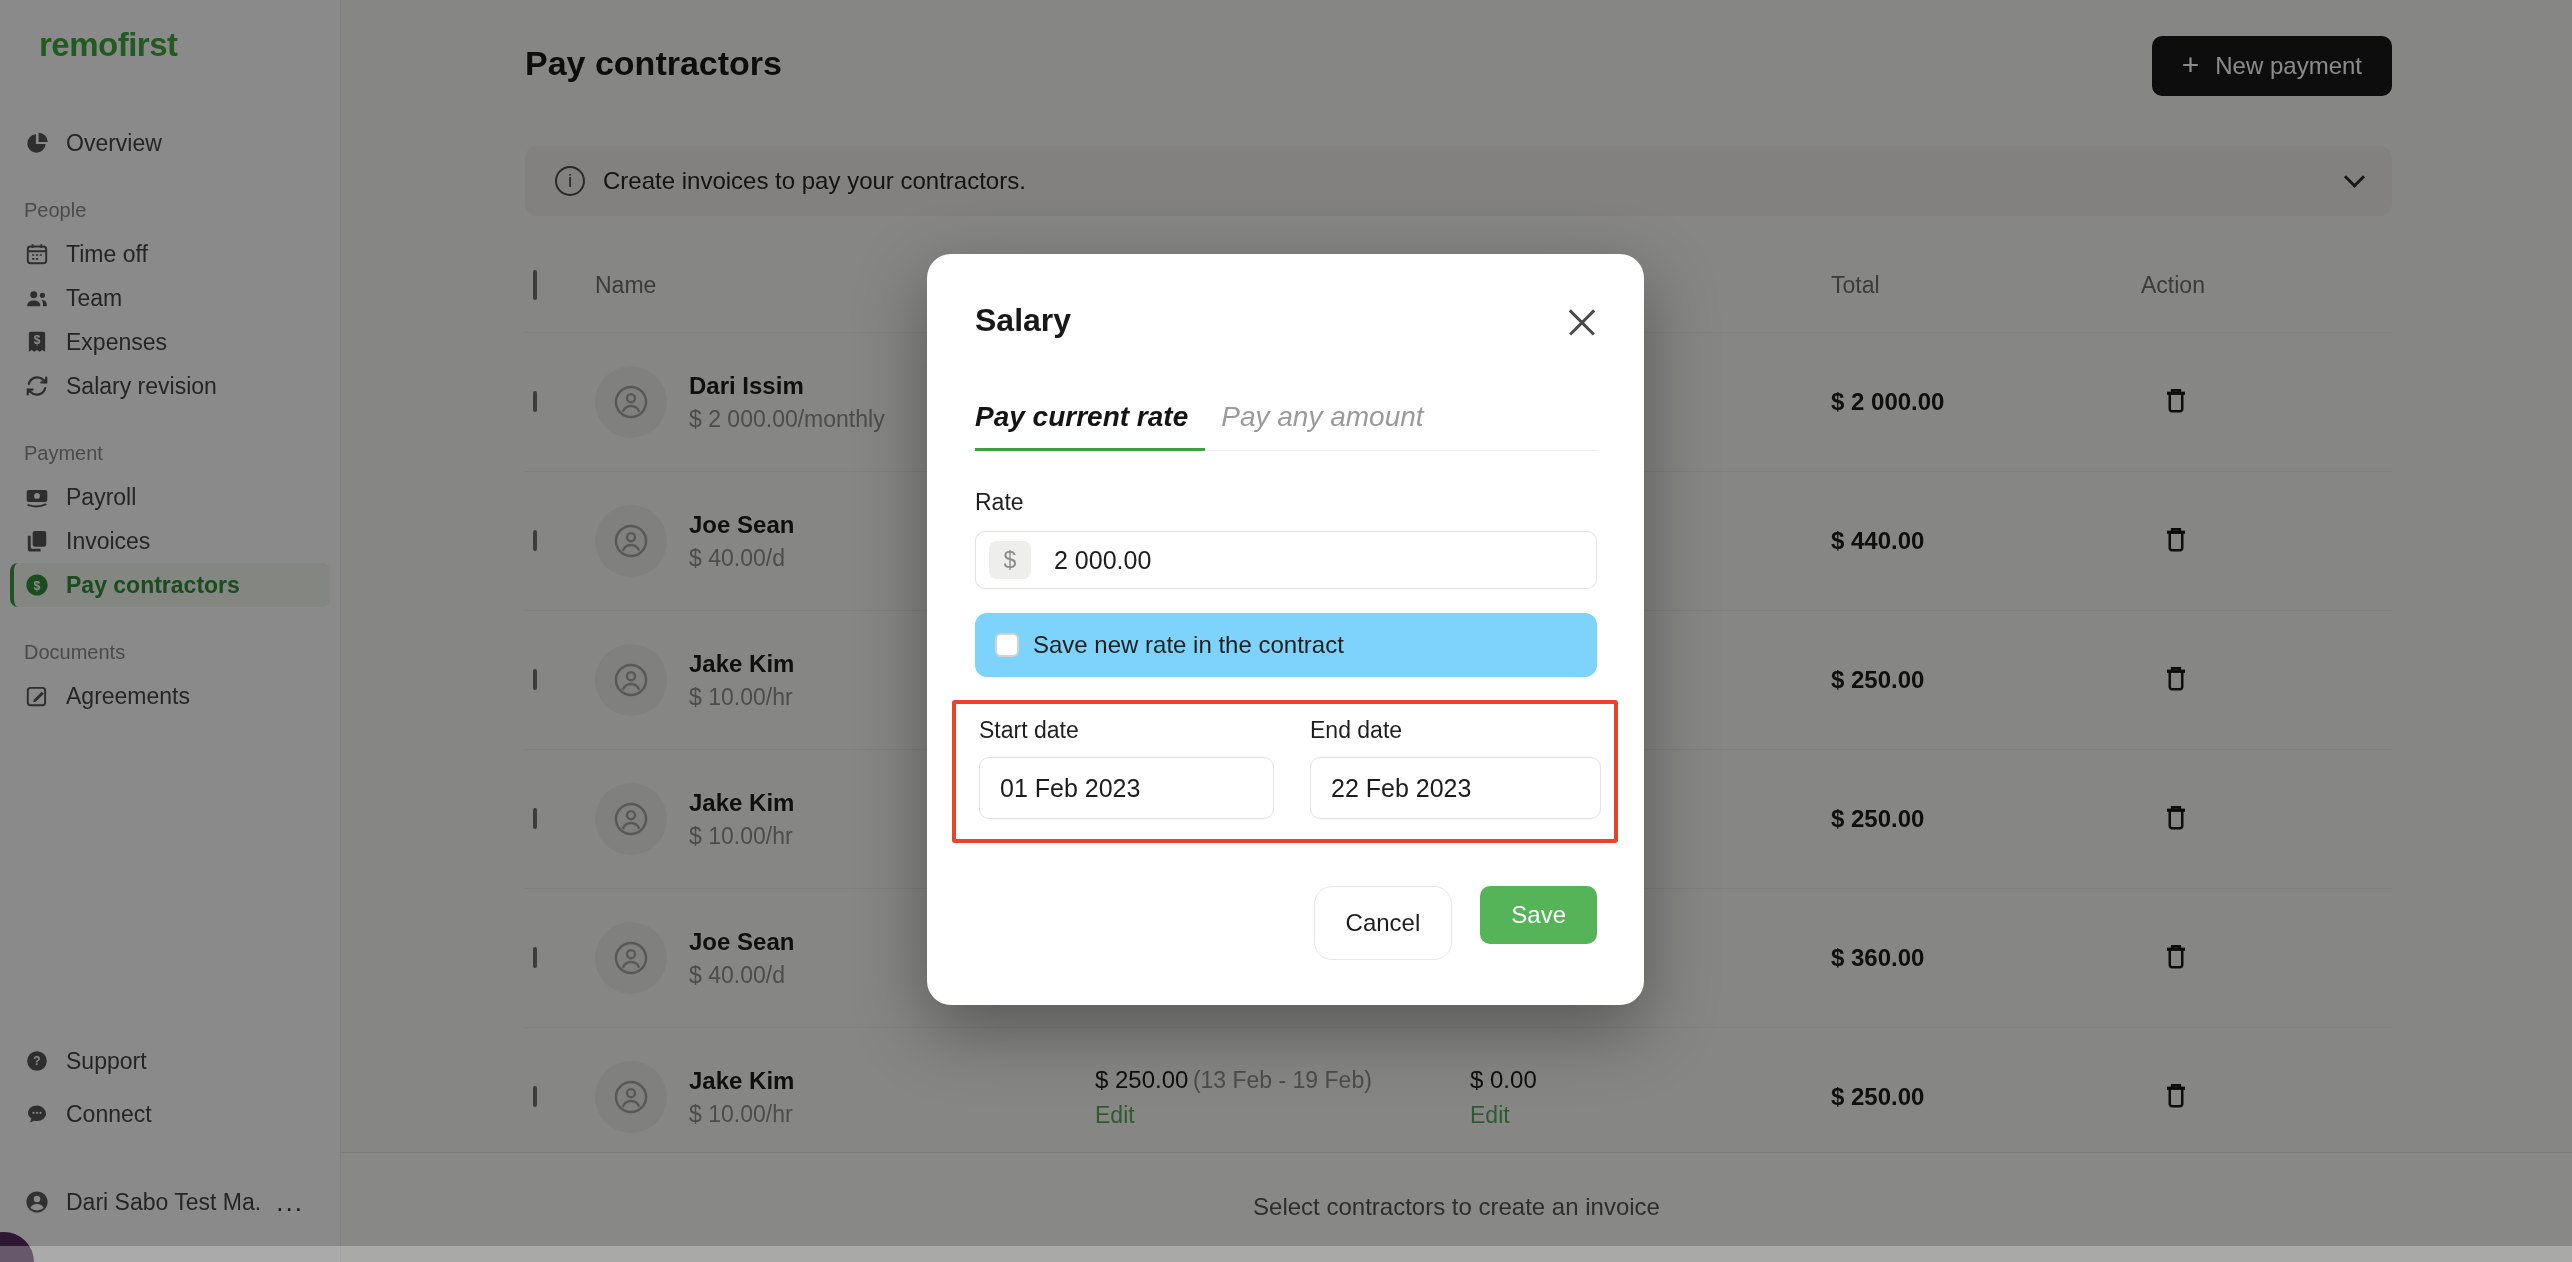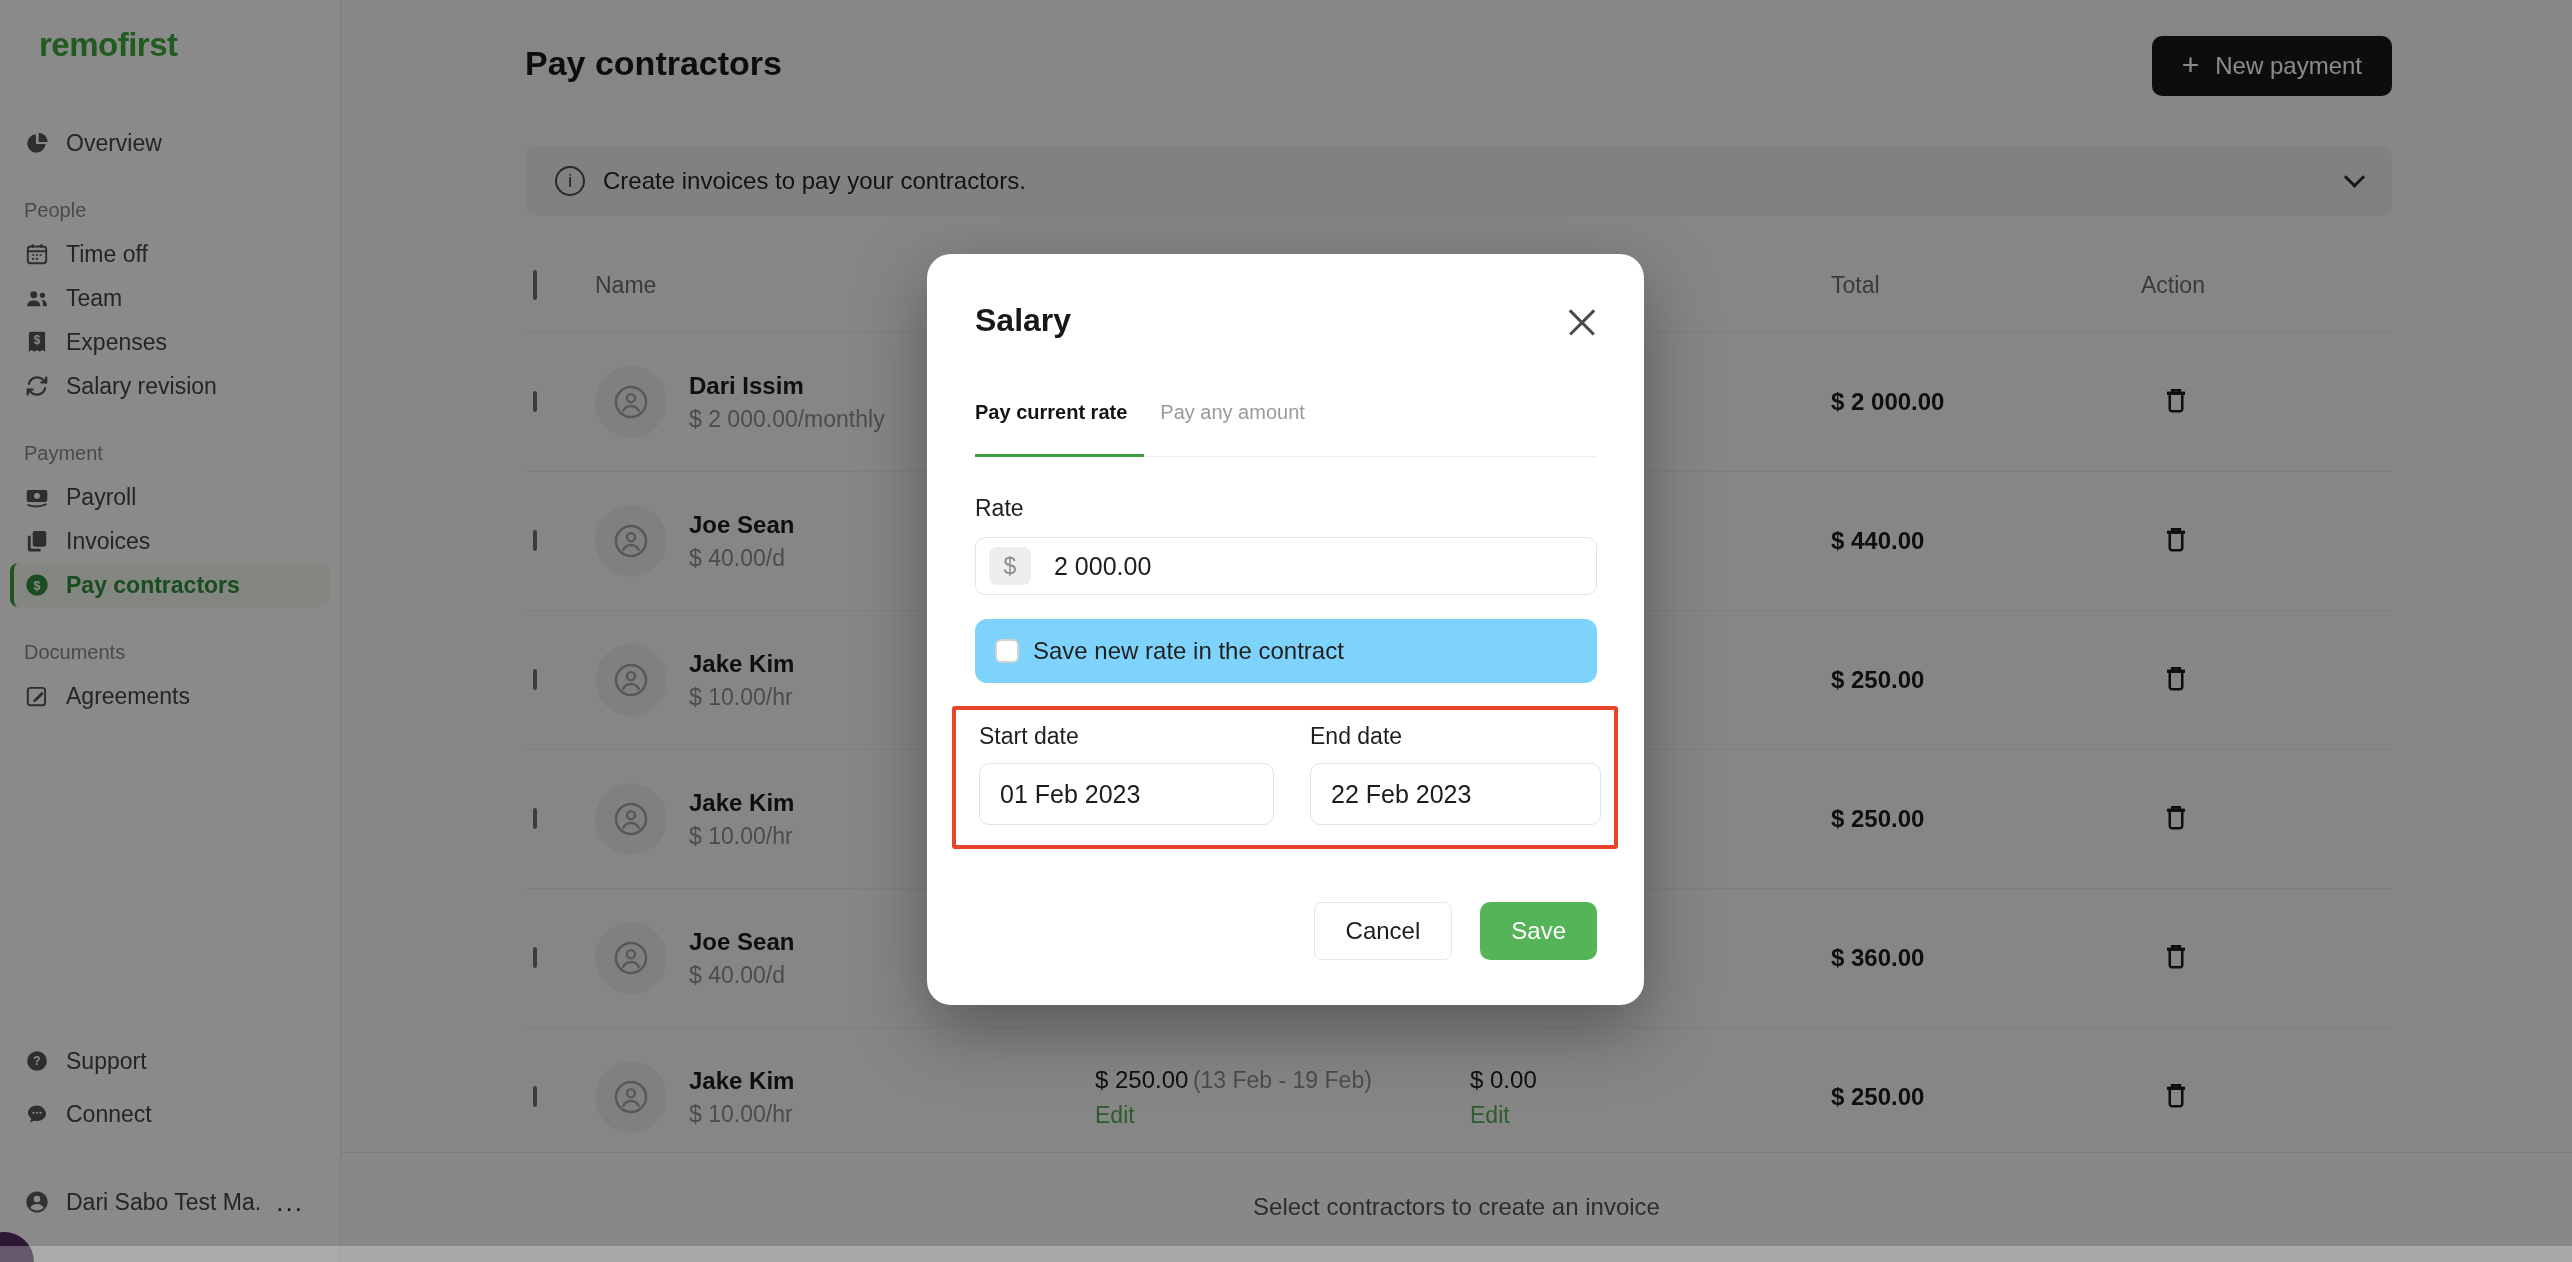--- a/index.html
+++ b/index.html
@@ -57,35 +57,35 @@
   
   .overlay { position:absolute; inset:0; background:rgba(0,0,0,0.46); z-index:50; }
   .modal { position:absolute; left:927px; top:254px; width:717px; height:751px; background:#fff; border-radius:24px; z-index:55; padding:48px 47px 0 48px; box-shadow:0 24px 70px rgba(0,0,0,0.35); }
   .modal-head { display:flex; align-items:flex-start; justify-content:space-between; }
   .modal-title { font-size:32px; font-weight:600; color:#181818; }
   .modal-close { position:relative; width:30px; height:30px; margin-top:6px; cursor:pointer; }
   .modal-close::before, .modal-close::after { content:''; position:absolute; left:-2px; top:13px; width:34px; height:2.5px; background:#4a4a4a; }
   .modal-close::before { transform:rotate(45deg); }
   .modal-close::after { transform:rotate(-45deg); }
   .tabs { margin-top:62px; border-bottom:1px solid #efefed; display:flex; gap:33px; }
-  .tab { font-size:20px; color:#9a9a9a; padding-bottom:32px; position:relative; cursor:pointer; }
+  .tab { font-size:28px; color:#9a9a9a; padding-bottom:17px; position:relative; cursor:pointer;font-style:italic; }
   .tab.active { color:#141414; font-weight:700; }
   .tab.active::after { content:''; position:absolute; left:0; right:-17px; bottom:-1px; height:3px; background:#3f9e44; }
   .field-label { font-size:23px; color:#1f1f1f; }
   .rate-label { margin-top:38px; }
   .rate-input { margin-top:15px; height:58px; border:1px solid #e3e3e1; border-radius:10px; display:flex; align-items:center; padding:0 13px; cursor:text; }
   .currency-chip { width:42px; height:38px; background:#eeeeec; border-radius:8px; color:#8d8d8d; font-size:23px; display:flex; align-items:center; justify-content:center; }
   .rate-value { margin-left:23px; font-size:25px; color:#1c1c1c; }
   .save-rate-panel { margin-top:24px; height:64px; background:#7dd3fc; border-radius:12px; display:flex; align-items:center; gap:14px; padding:0 20px; }
   .modal-checkbox { width:24px; height:24px; background:#fff; border:2px solid #d2d2d0; border-radius:6px; cursor:pointer; flex:0 0 24px; }
   .save-rate-label { font-size:24px; color:#1f1f1f; }
   .dates-highlight { margin:23px -21px 0 -23px; border:4px solid #e8432b; border-radius:3px; padding:13px 21px 20px 23px; display:grid; grid-template-columns:295px 291px; column-gap:36px; }
   .date-input { margin-top:13px; height:62px; border:1px solid #e3e3e1; border-radius:10px; display:flex; align-items:center; padding-left:20px; font-size:25px; color:#1c1c1c; cursor:pointer; }
   .modal-actions { position:absolute; right:47px; bottom:45px; display:flex; gap:28px; }
-  .btn-cancel { height:58px; padding:0 31px; background:#fff; border:1px solid #e7e7e5; border-radius:8px; font-size:24px; font-family:inherit; color:#1c1c1c; cursor:pointer; }
+  .btn-cancel { height:74px; padding:0 31px; background:#fff; border:1px solid #e7e7e5; border-radius:18px; font-size:24px; font-family:inherit; color:#1c1c1c; cursor:pointer; }
   .btn-save { height:58px; padding:0 31px; background:#55b457; border:none; border-radius:10px; font-size:24px; font-family:inherit; color:#fff; cursor:pointer; }
 </style>
 </head>
 <body>
 
 <div id="app">
 
   <aside class="sidebar">
     <div class="logo">remofirst</div>
     <nav class="nav" id="nav">

